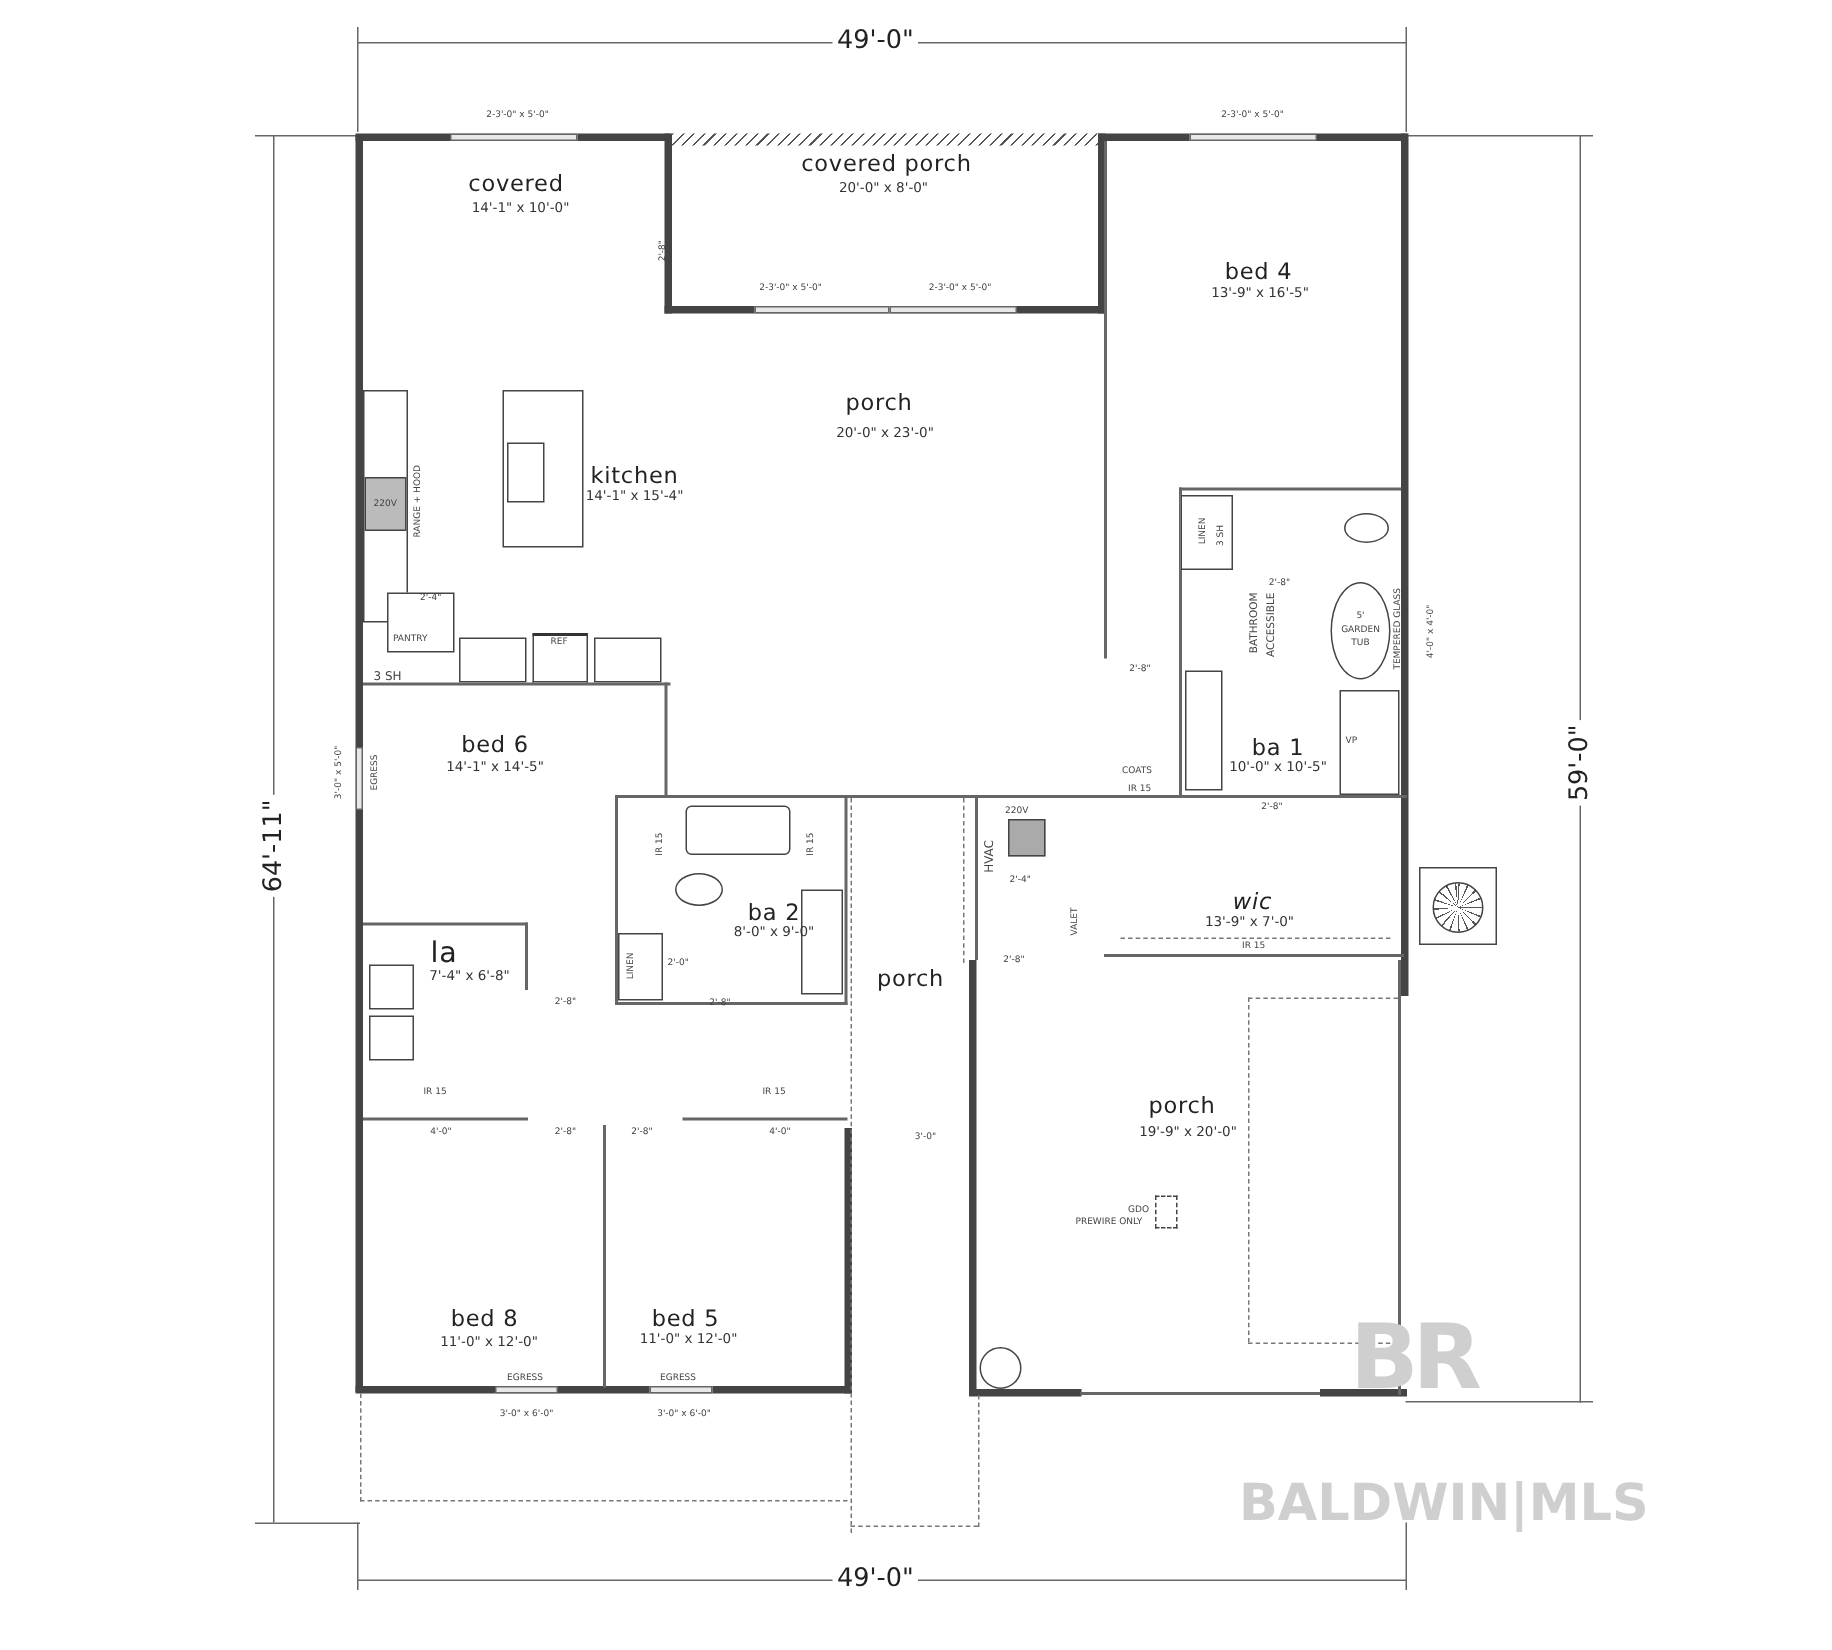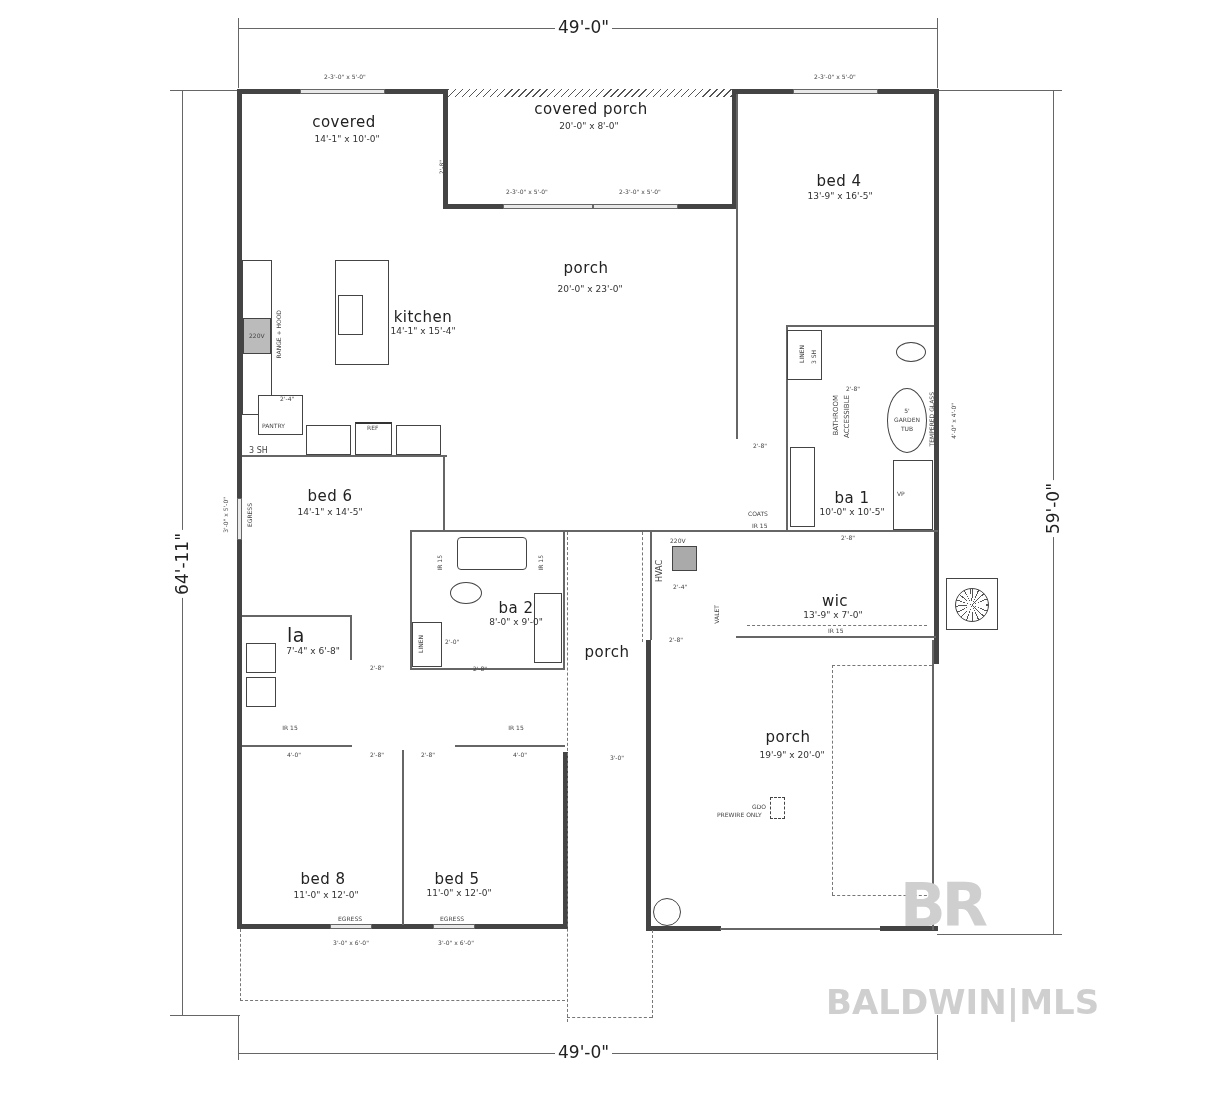--- a/index.html
+++ b/index.html
@@ -189,21 +189,21 @@
 <div class="room-name" style="left:586px;top:259px;">porch</div>
 <div class="room-dim" style="left:590px;top:284px;">20'-0" x 23'-0"</div>
 <div class="room-name" style="left:423px;top:308px;">kitchen</div>
 <div class="room-dim" style="left:423px;top:326px;">14'-1" x 15'-4"</div>
 <div class="room-name" style="left:330px;top:487px;">bed 6</div>
 <div class="room-dim" style="left:330px;top:507px;">14'-1" x 14'-5"</div>
 <div class="room-name" style="left:852px;top:489px;">ba 1</div>
 <div class="room-dim" style="left:852px;top:507px;">10'-0" x 10'-5"</div>
 <div class="room-name" style="left:516px;top:599px;">ba 2</div>
 <div class="room-dim" style="left:516px;top:617px;">8'-0" x 9'-0"</div>
-<div class="room-name" style="left:835px;top:592px;">wic</div>
+<div class="room-name" style="left:835px;top:592px;font-style:italic;">wic</div>
 <div class="room-dim" style="left:833px;top:610px;">13'-9" x 7'-0"</div>
 <div class="room-name" style="left:296px;top:624px;font-size:19px;">la</div>
 <div class="room-dim" style="left:313px;top:646px;">7'-4" x 6'-8"</div>
 <div class="room-name" style="left:607px;top:643px;">porch</div>
 <div class="room-name" style="left:788px;top:728px;">porch</div>
 <div class="room-dim" style="left:792px;top:750px;">19'-9" x 20'-0"</div>
 <div class="room-name" style="left:323px;top:870px;">bed 8</div>
 <div class="room-dim" style="left:326px;top:890px;">11'-0" x 12'-0"</div>
 <div class="room-name" style="left:457px;top:870px;">bed 5</div>
 <div class="room-dim" style="left:459px;top:888px;">11'-0" x 12'-0"</div>

